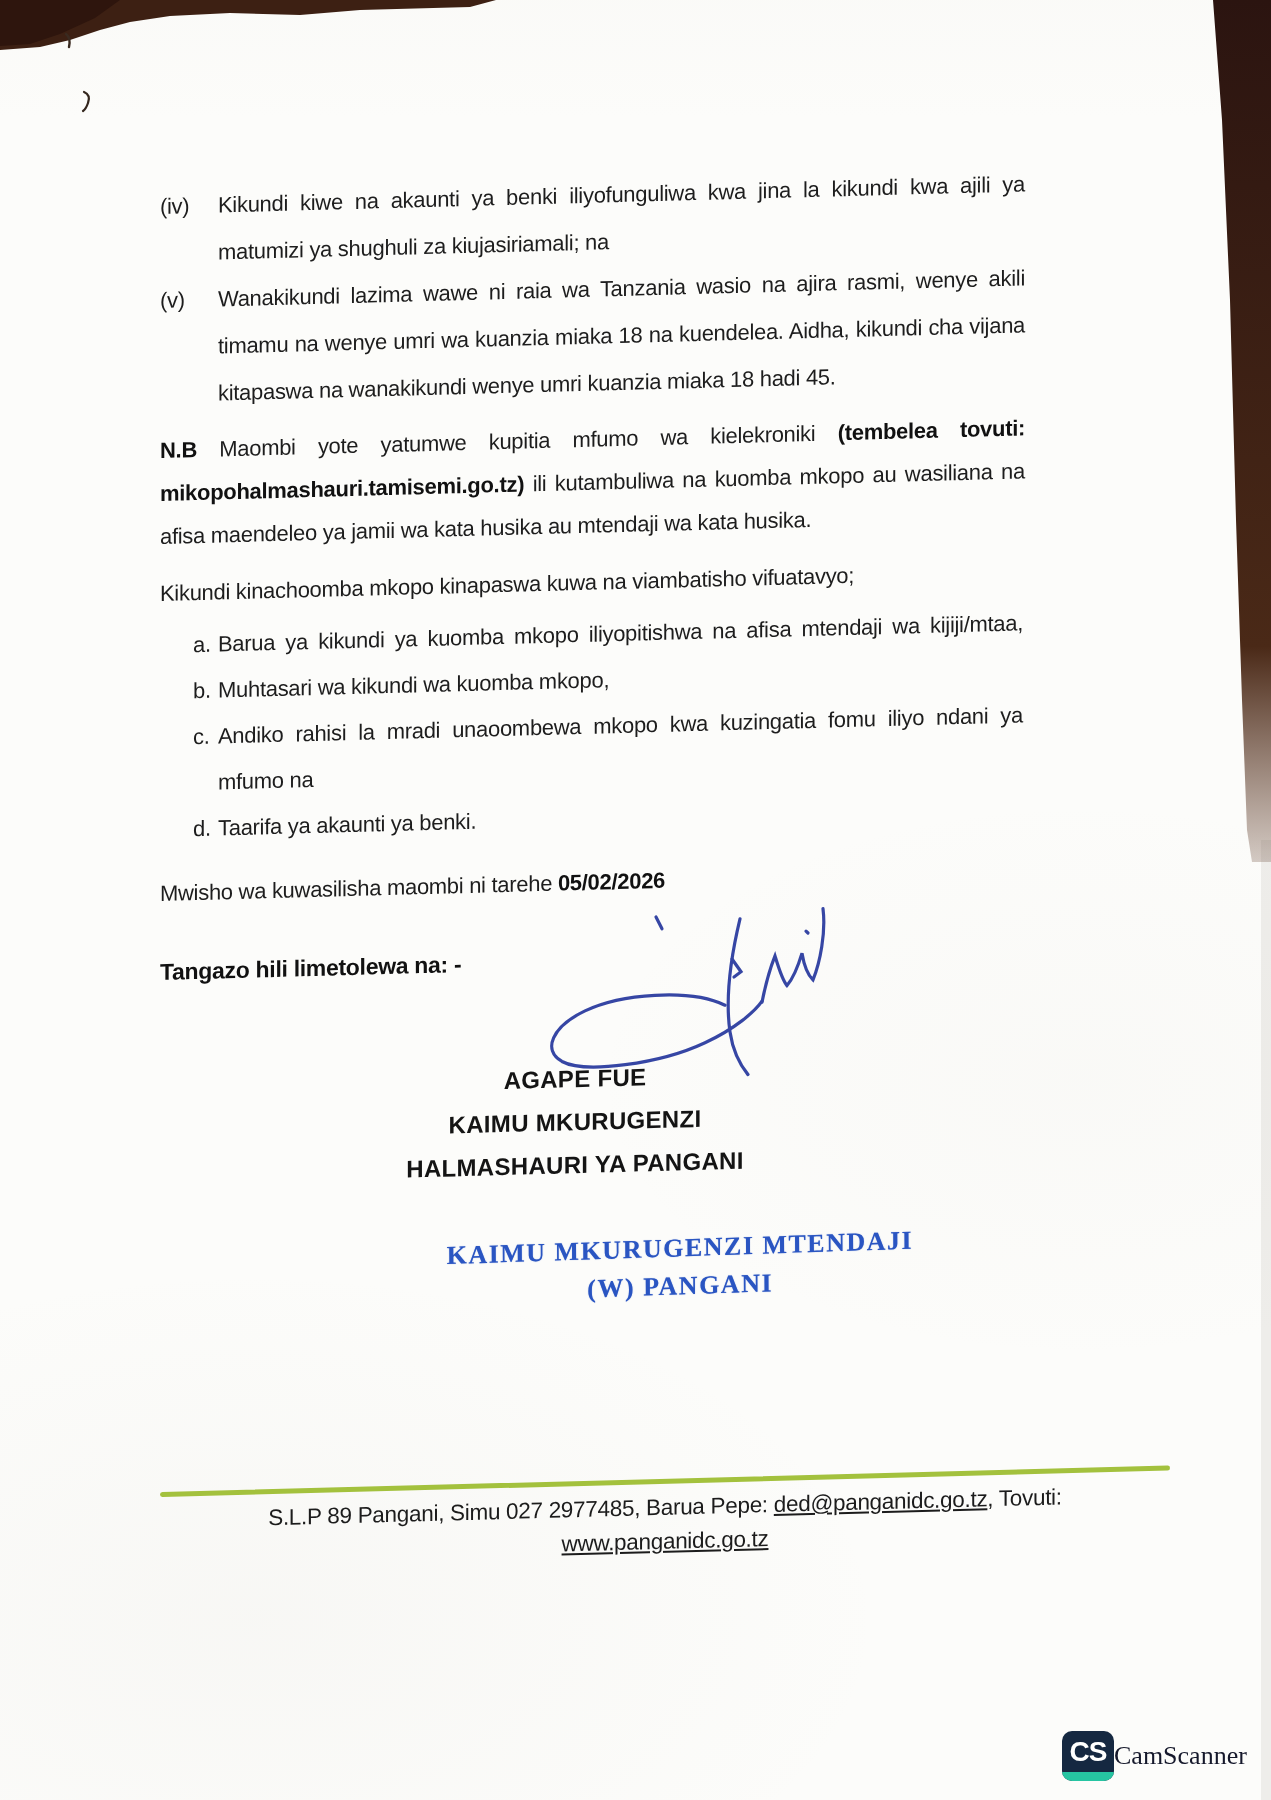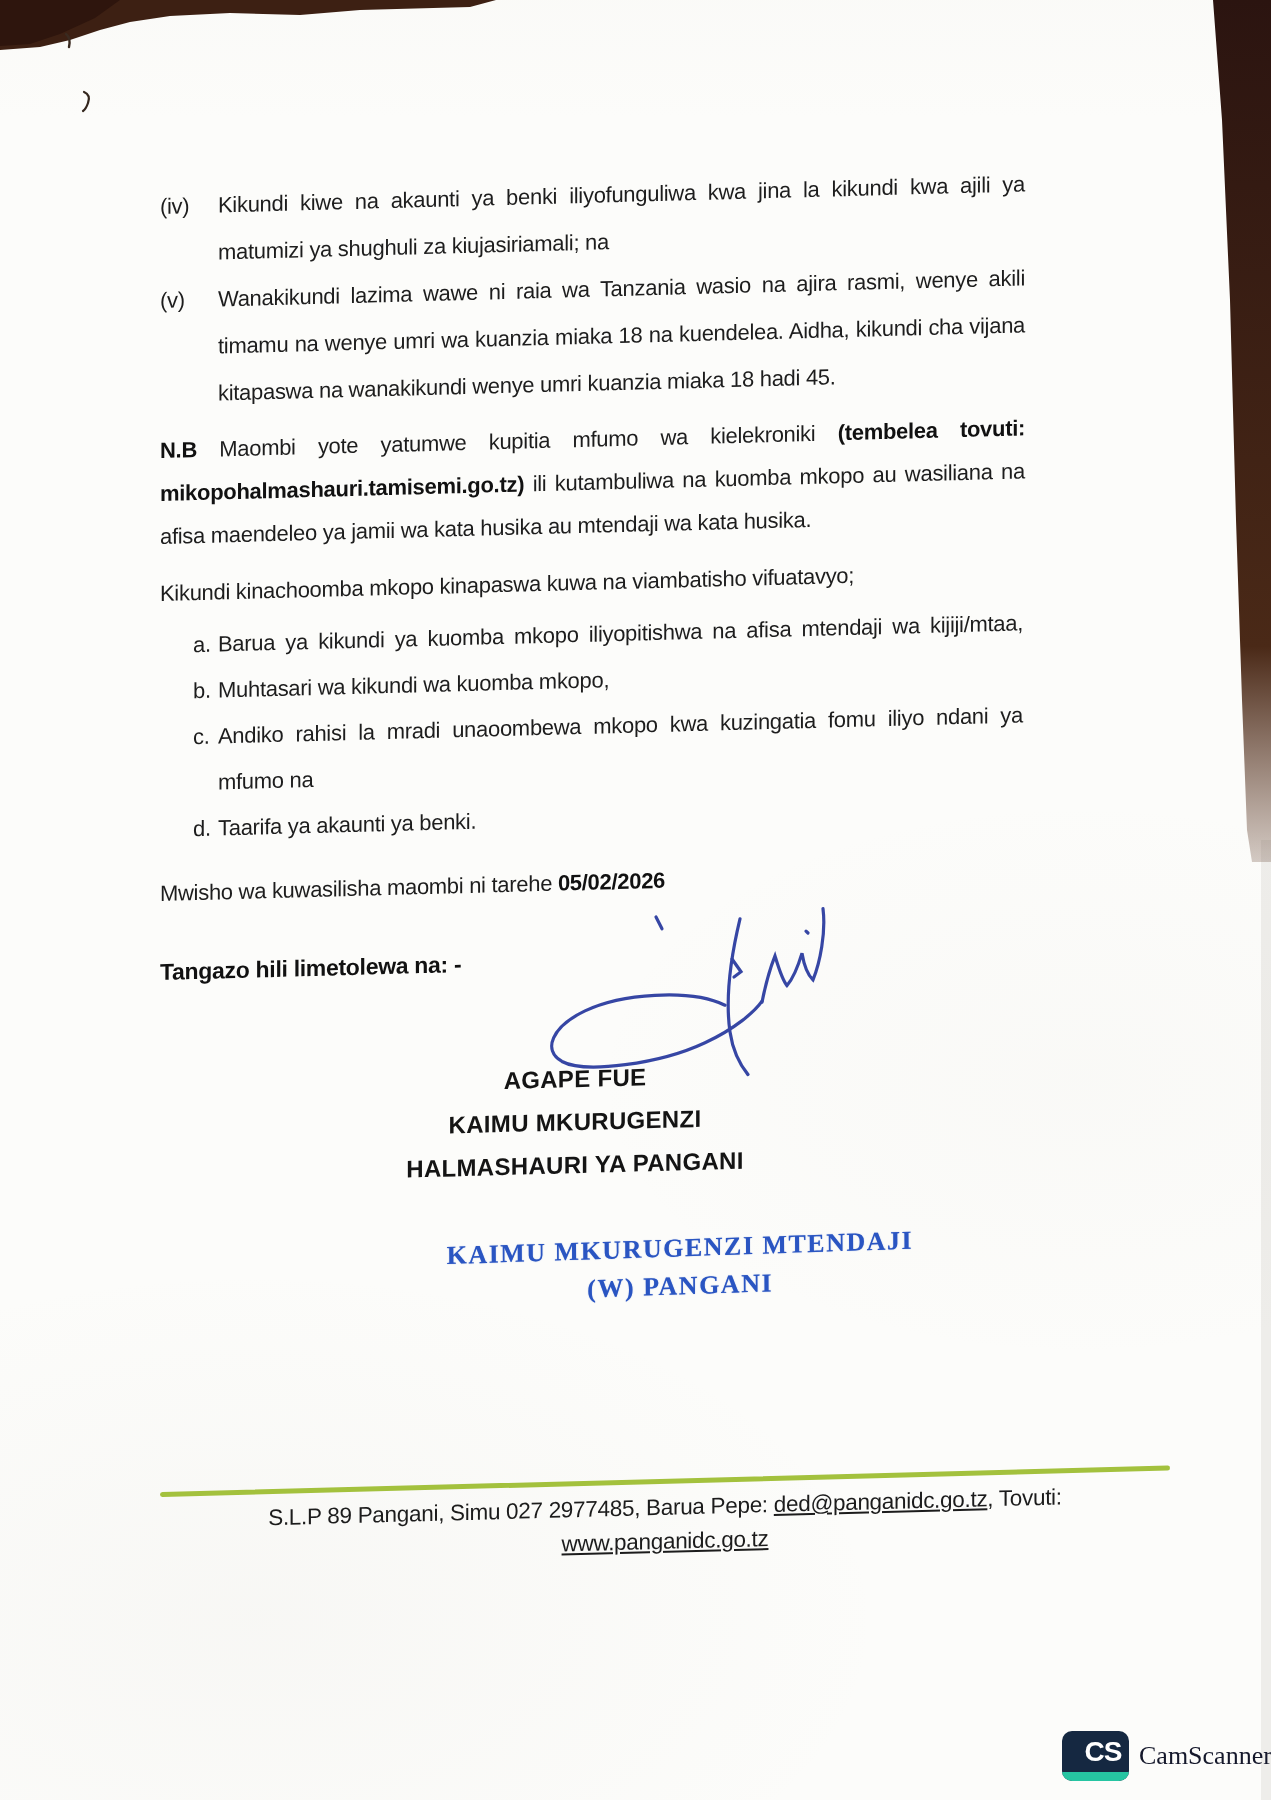--- a/index.html
+++ b/index.html
@@ -47,26 +47,26 @@
     transform:rotate(-0.4deg);
   }
   .stamp-l1{font-size:26px;line-height:36px;letter-spacing:1.5px;}
   .stamp-l2{font-size:26px;line-height:40px;letter-spacing:1.5px;}
   .footer-rule{margin:172px 0 0 100px;width:1010px;height:5px;background:#a3c13d;border-radius:3px;}
   .footer{margin:7px 0 0 100px;width:1010px;text-align:center;font-size:22.5px;line-height:34px;color:#1c1c1c;}
   .link{color:#1c1c1c;text-decoration:underline;cursor:pointer;}
   .cs-badge{position:absolute;left:1062px;top:1731px;z-index:3;display:flex;align-items:center;}
   .cs-icon{
     position:relative;width:52px;height:50px;background:#152841;border-radius:10px;
-    overflow:hidden;text-align:center;flex:0 0 52px;padding-left:15px;
+    overflow:hidden;text-align:center;flex:0 0 52px;
   }
   .cs-txt{color:#ffffff;font-weight:bold;font-size:28px;line-height:42px;letter-spacing:-1px;}
   .cs-teal{position:absolute;left:0;right:0;bottom:0;height:9px;background:#26c5a2;}
   .cs-label{
-    font-family:"Liberation Serif", serif;font-size:26px;color:#15182b;margin-left:10px;white-space:nowrap;
+    font-family:"Liberation Serif", serif;font-size:26px;color:#15182b;white-space:nowrap;
   }
 </style>
 </head>
 <body>
 
 <div class="paper-tint"></div>
 
 <svg class="artifacts" width="1271" height="1800" viewBox="0 0 1271 1800">
   <defs>
     <linearGradient id="wedge" x1="0" y1="0" x2="0" y2="1">

